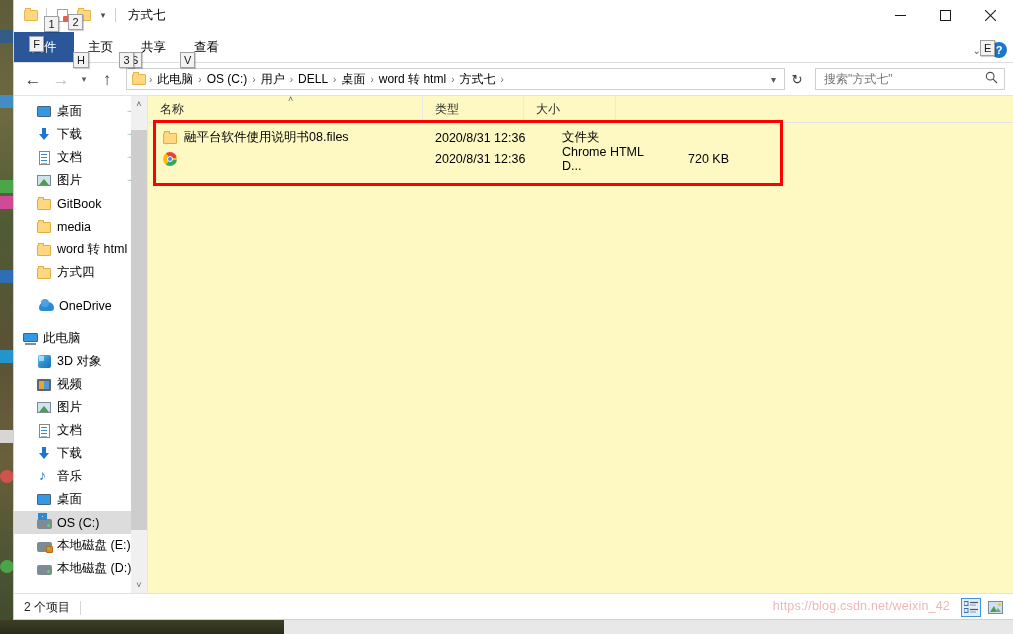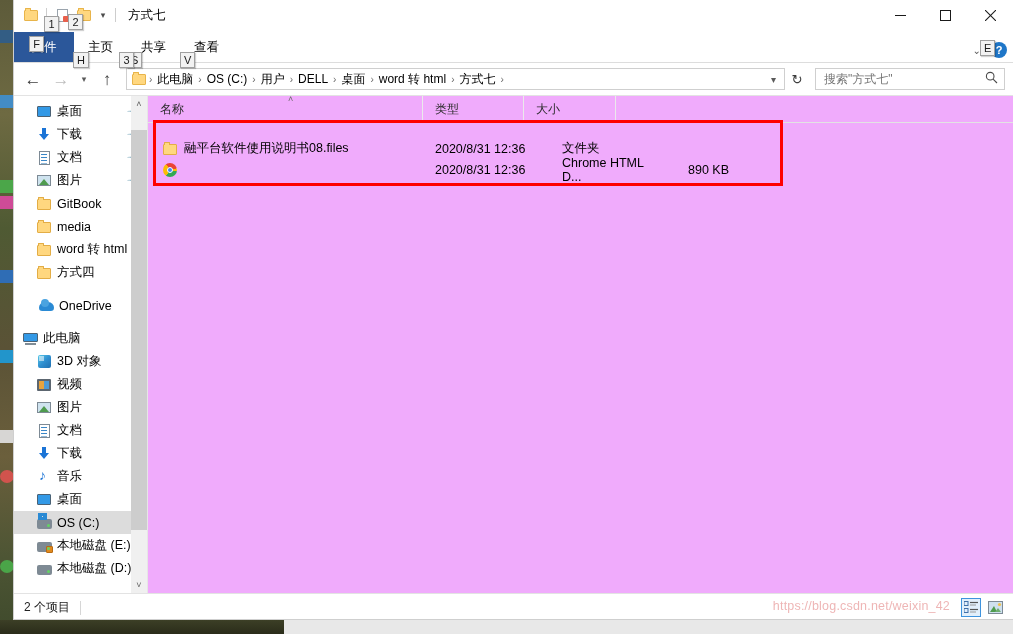--- a/index.html
+++ b/index.html
@@ -377,21 +377,21 @@
   #nav-sb-down { position:absolute; bottom:0; left:0; }
   #nav-sb-thumb {
     position: absolute; left: 0; top: 34px; width: 16px; height: 400px;
     background: #cdcdcd;
   }
 
   
   #list-pane {
     flex: 1 1 auto;
     position: relative;
-    background: #f0abfc;
+    background: #fef9c3;
     overflow: hidden;
   }
   #column-header {
     height: 26px;
     display: flex; align-items: center;
     border-bottom: 1px solid #e3e3e3;
     font-size: 12px; color: #2b2b2b;
     position: relative;
   }
   .col {
@@ -405,21 +405,21 @@
   #col-name  { width: 275px; }
   #col-date  { width: 127px; }
   #col-type  { width: 101px; }
   #col-size  { width: 92px; }
   #col-rest  { flex: 1 1 auto; border-right: none; }
   #sort-caret {
     position: absolute; left: 140px; top: -2px;
     font-size: 9px; color: #6b6b6b;
   }
 
-  #file-rows { padding-top: 15px; }
+  #file-rows { padding-top: 4px; }
   .file-row {
     height: 21px;
     display: flex; align-items: center;
     font-size: 12.5px; color: #000;
   }
   .fr-name {
     width: 275px; display: flex; align-items: center;
     padding-left: 14px; box-sizing: border-box;
   }
   .fr-icon { width: 16px; margin-right: 6px; display:flex; align-items:center; justify-content:center; flex:none;}
@@ -812,21 +812,21 @@
         </div>
 
         <div class="file-row">
           <div class="fr-name">
             <span class="fr-icon">
                 <span class="ic-chrome"></span>
               </span>
           </div>
           <div class="fr-date">2020/8/31 12:36</div>
           <div class="fr-type">Chrome HTML D...</div>
-          <div class="fr-size">890 KB</div>
+          <div class="fr-size">720 KB</div>
         </div>
 
       </div>
 
       <div id="annotation-box"></div>
     </div>
   </div>
 
   <div id="status-bar">
     <span>2 个项目</span>

